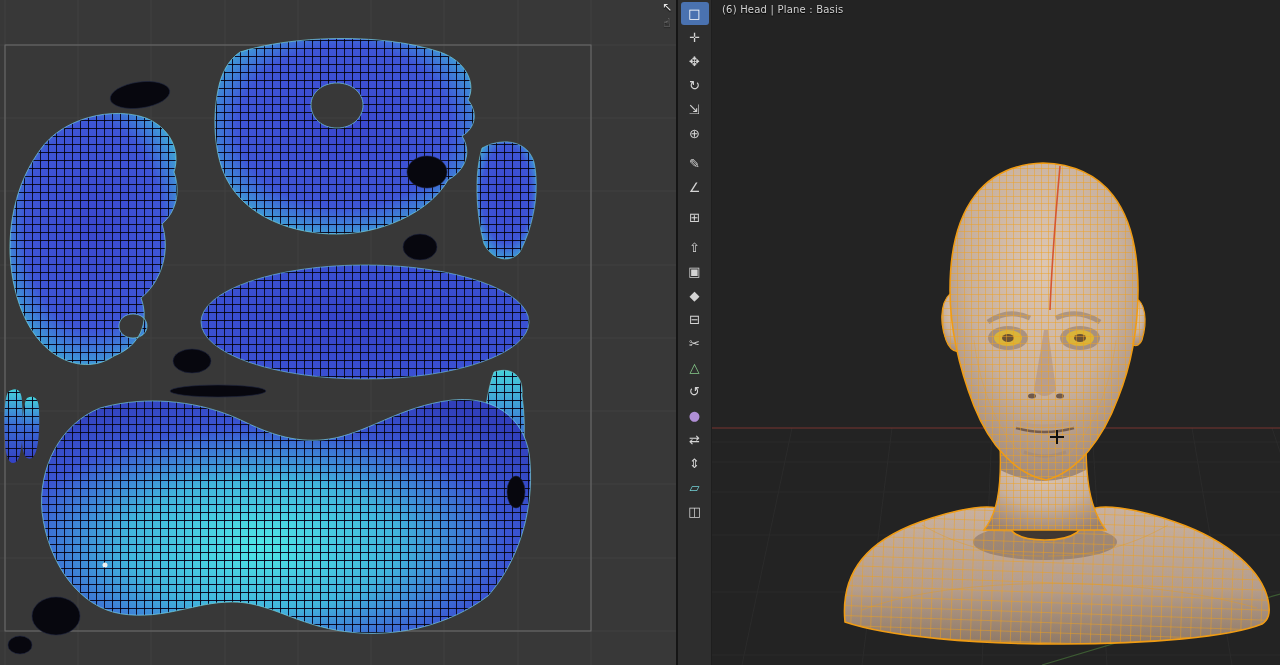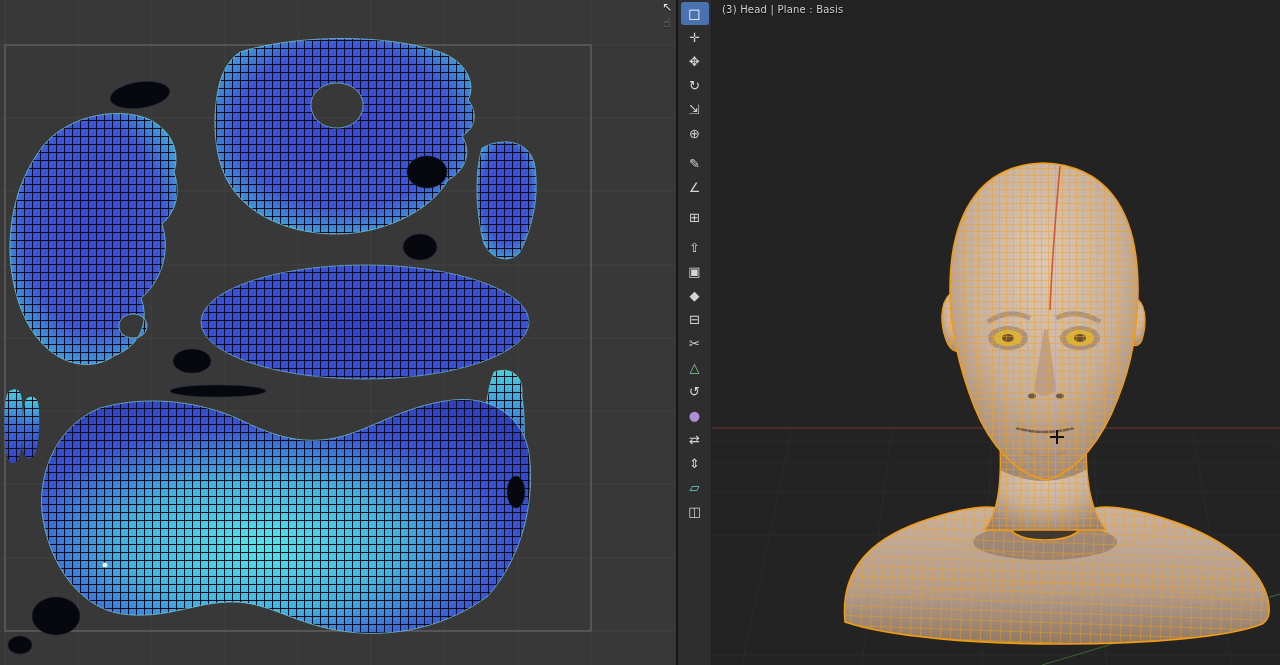--- a/index.html
+++ b/index.html
@@ -237,15 +237,15 @@
         <path d="M 262,340 C 268,390 286,430 310,455 M 404,340 C 398,390 380,430 356,455" fill="none" stroke="#f0a11a" stroke-width=".7" stroke-opacity=".5"></path>
         <path d="M 348,166 C 344,210 340,260 338,310" stroke="#d6502a" stroke-width="1.6" stroke-opacity=".95" fill="none"></path>
       </g>
 
       <g stroke="#111111" stroke-width="2">
         <line x1="345" y1="430" x2="345" y2="444"></line>
         <line x1="338" y1="437" x2="352" y2="437"></line>
       </g>
     </svg>
 
-    <div class="vp-header">(3) Head | Plane : Basis</div>
+    <div class="vp-header">(6) Head | Plane : Basis</div>
   </div>
 </div>
 
 </body></html>

